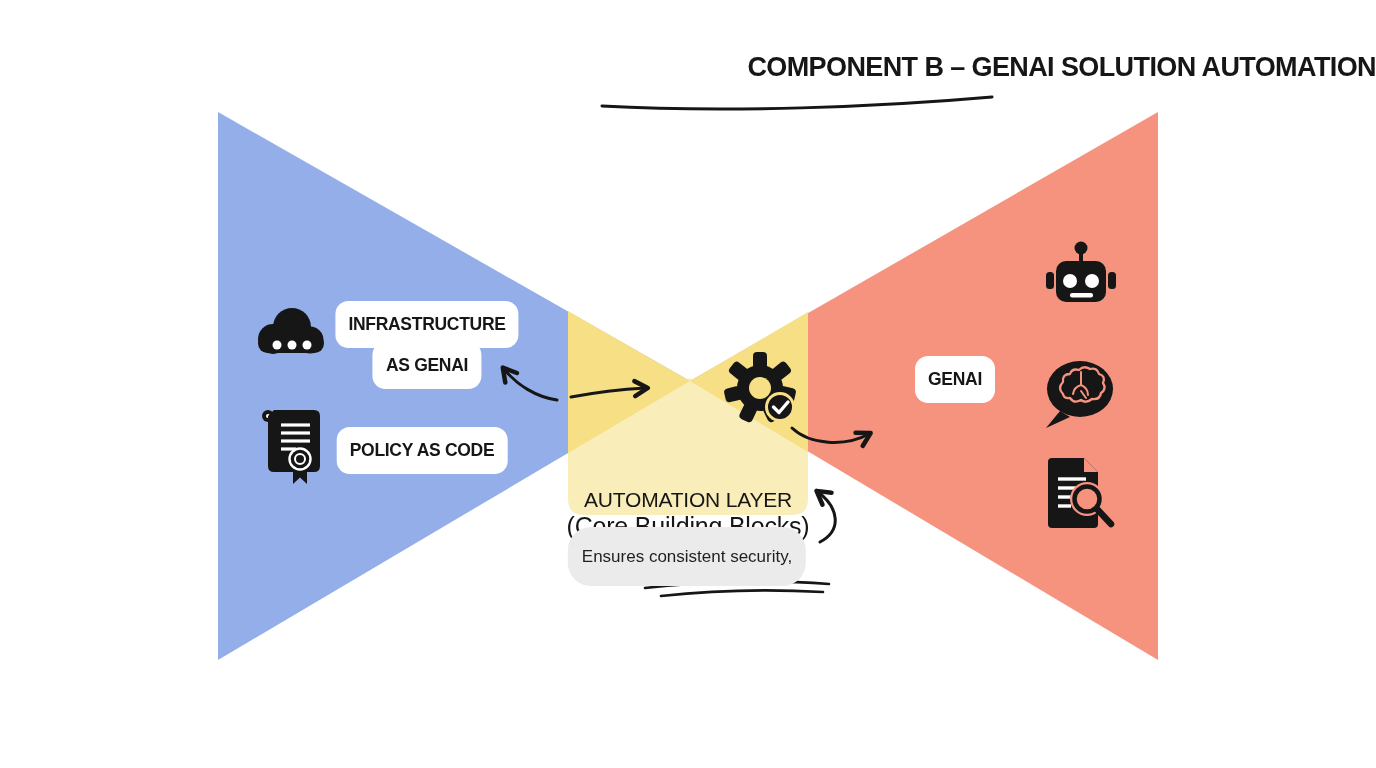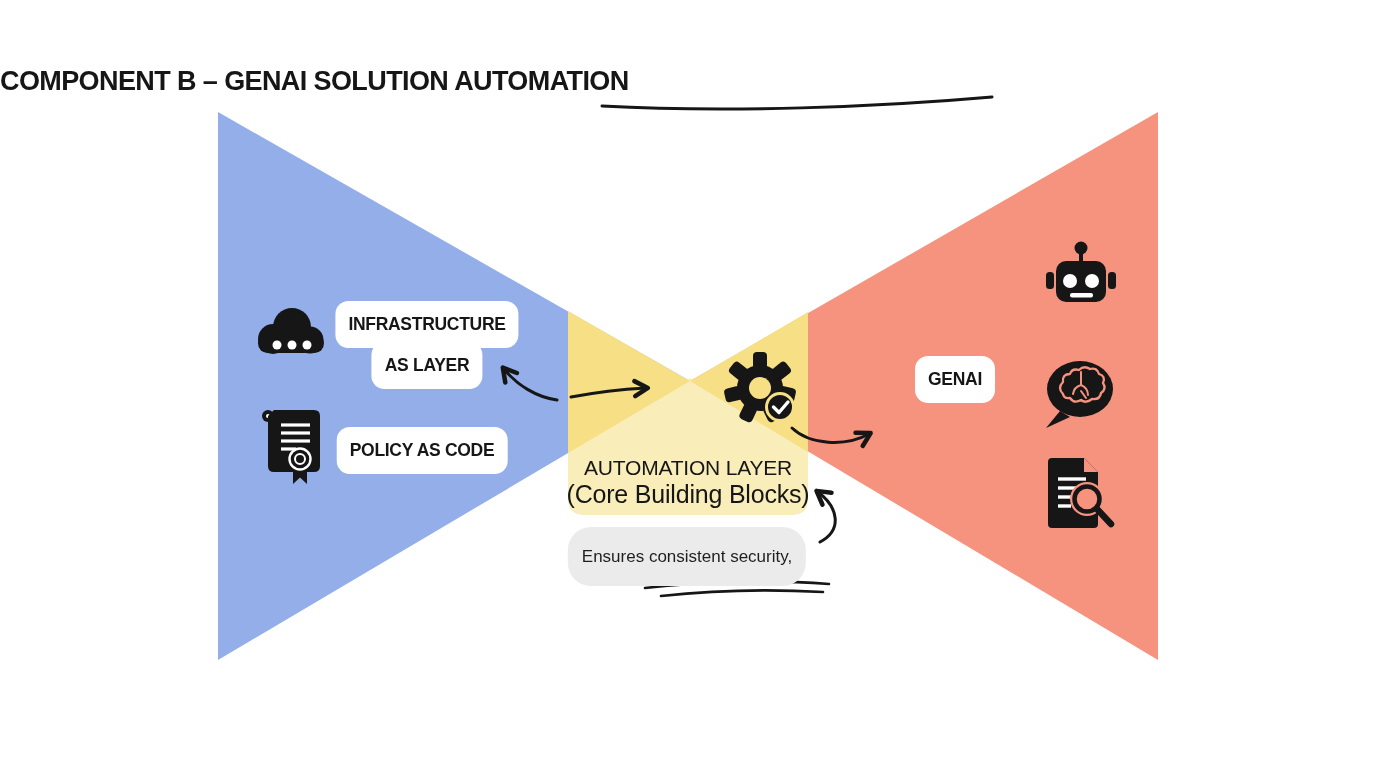--- a/index.html
+++ b/index.html
@@ -13,31 +13,31 @@
   .f-yellow{fill:var(--c-yellow);}
   .f-pale{fill:var(--c-pale_yellow);}
   .f-ink{fill:var(--c-ink);}
   .f-white{fill:#ffffff;}
   .s-ink{stroke:var(--c-ink);}
   .s-white{stroke:#ffffff;}
   .s-salmon{stroke:var(--c-salmon);}
   .arrow{fill:none;stroke:var(--c-ink);stroke-width:3;stroke-linecap:round;}
   .sketch{fill:none;stroke:var(--c-ink);stroke-linecap:round;}
 
-  .title{position:absolute;left:0;right:0;top:66px;text-align:left;
+  .title{position:absolute;left:0;right:0;top:52px;text-align:right;
          font-size:27px;font-weight:700;letter-spacing:-0.6px;color:var(--c-ink);white-space:nowrap;}
 
   .label-stack{position:absolute;display:flex;flex-direction:column;align-items:center;transform:translateX(-50%);}
   .pill{background:#ffffff;color:var(--c-ink);border-radius:13px;padding:13px 13px;
         font-size:17.5px;font-weight:700;letter-spacing:-0.3px;line-height:1.2;white-space:nowrap;}
   .pill + .pill{margin-top:-6px;}
 
   .automation-text{position:absolute;left:688px;top:455px;transform:translateX(-50%);
         text-align:center;color:#161616;white-space:nowrap;}
-  .automation-text .l1{font-size:21px;font-weight:500;line-height:26px;letter-spacing:-0.2px;}
+  .automation-text .l1{font-size:21px;font-weight:500;line-height:26px;letter-spacing:-0.2px;margin-top:32px;}
   .automation-text .l2{font-size:25px;font-weight:500;line-height:26px;letter-spacing:-0.2px;}
 
   .note-box{position:absolute;left:687px;top:527px;transform:translateX(-50%);
         background:var(--c-note_bg);border-radius:23px;padding:18px 14px;text-align:center;
         font-size:17px;font-weight:500;line-height:23px;color:#1f1f1f;white-space:nowrap;}
 </style>
 </head>
 <body>
 
 <div class="canvas">
@@ -135,21 +135,21 @@
       <line class="s-ink" x1="1097" y1="509" x2="1111" y2="524" stroke-width="6.5" stroke-linecap="round"></line>
     </g>
   </svg>
 
   <div class="title">
     <span>COMPONENT B – </span><span>GENAI SOLUTION AUTOMATION</span>
   </div>
 
   <div class="label-stack" style="left:427px;top:301px;">
     <div class="pill">INFRASTRUCTURE</div>
-    <div class="pill">AS LAYER</div>
+    <div class="pill">AS GENAI</div>
   </div>
 
   <div class="label-stack" style="left:422px;top:427px;">
     <div class="pill">POLICY AS CODE</div>
   </div>
 
   <div class="label-stack" style="left:955px;top:356px;align-items:center;">
     <div class="pill">GENAI</div>
   </div>
 

